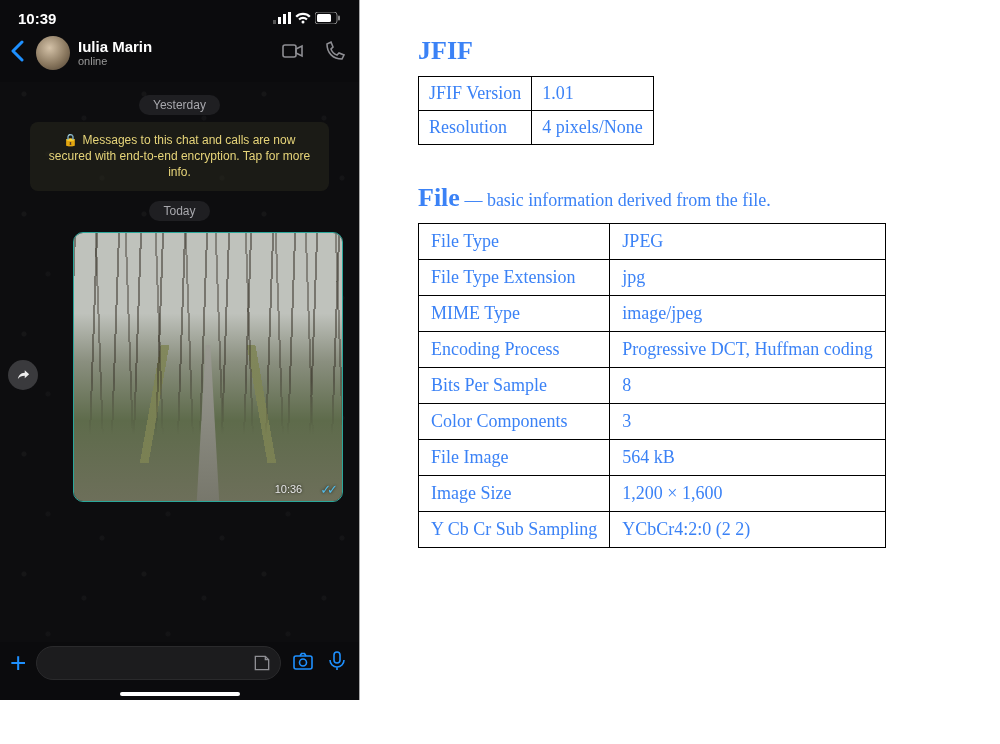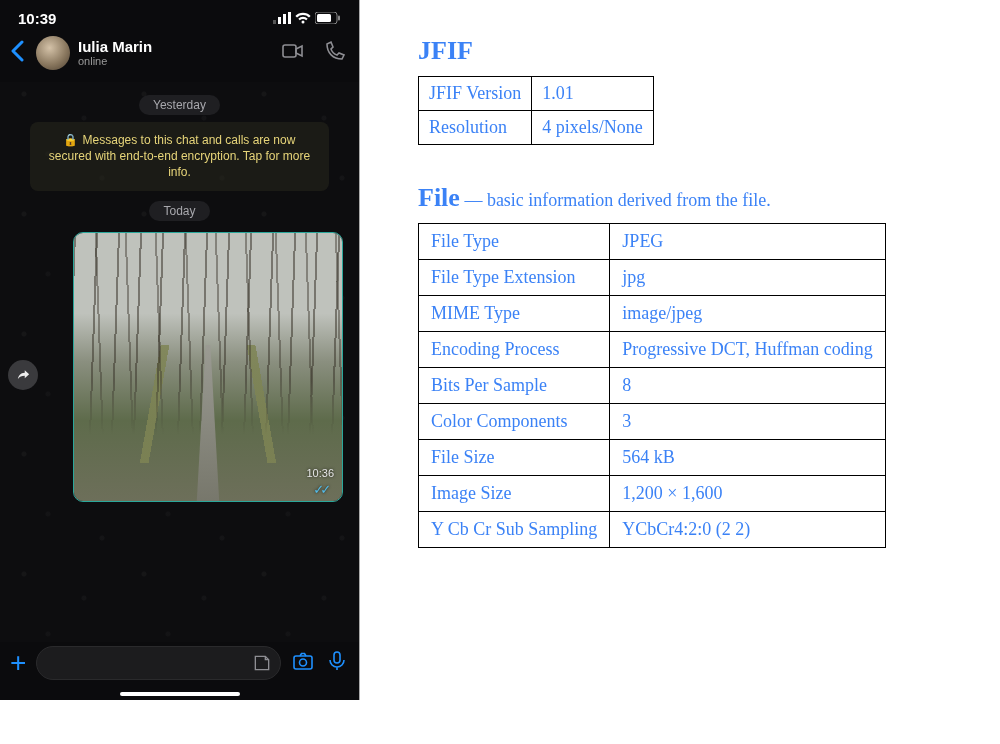--- a/index.html
+++ b/index.html
@@ -107,23 +107,22 @@
     position:absolute; inset:0;
     background:
       repeating-linear-gradient(92deg, rgba(60,55,45,.55) 0 2px, transparent 2px 22px),
       repeating-linear-gradient(88deg, rgba(60,55,45,.45) 0 2px, transparent 2px 30px);
     mask: linear-gradient(#000 0 55%, transparent 75%);
     -webkit-mask: linear-gradient(#000 0 55%, transparent 75%);
   }
   .msg-time {
     position:absolute; right:8px; bottom:4px;
     font-size:11px; color:#e6e6e6;
-    display:flex; align-items:center; gap:3px;
+    display:flex; align-items:center; gap:18px;
     text-shadow:0 0 3px rgba(0,0,0,.8);
-    flex-direction:column;
   }
   .msg-time .ticks { color:#53bdeb; font-size:13px; letter-spacing:-4px;}
   .fwd-badge{
     position:absolute; left:-2px; top:132px;
     width:30px; height:30px; border-radius:50%;
     background:#3a3a3d; display:flex; align-items:center; justify-content:center;
     color:#eee;
   }
   .fwd-badge svg{width:15px;height:15px;}
   .input-bar {
@@ -311,21 +310,21 @@
         </tr>
         <tr>
           <td>Bits Per Sample</td>
           <td>8</td>
         </tr>
         <tr>
           <td>Color Components</td>
           <td>3</td>
         </tr>
         <tr>
-          <td>File Size</td>
+          <td>File Image</td>
           <td>564 kB</td>
         </tr>
         <tr>
           <td>Image Size</td>
           <td>1,200 × 1,600</td>
         </tr>
         <tr>
           <td>Y Cb Cr Sub Sampling</td>
           <td>YCbCr4:2:0 (2 2)</td>
         </tr>

